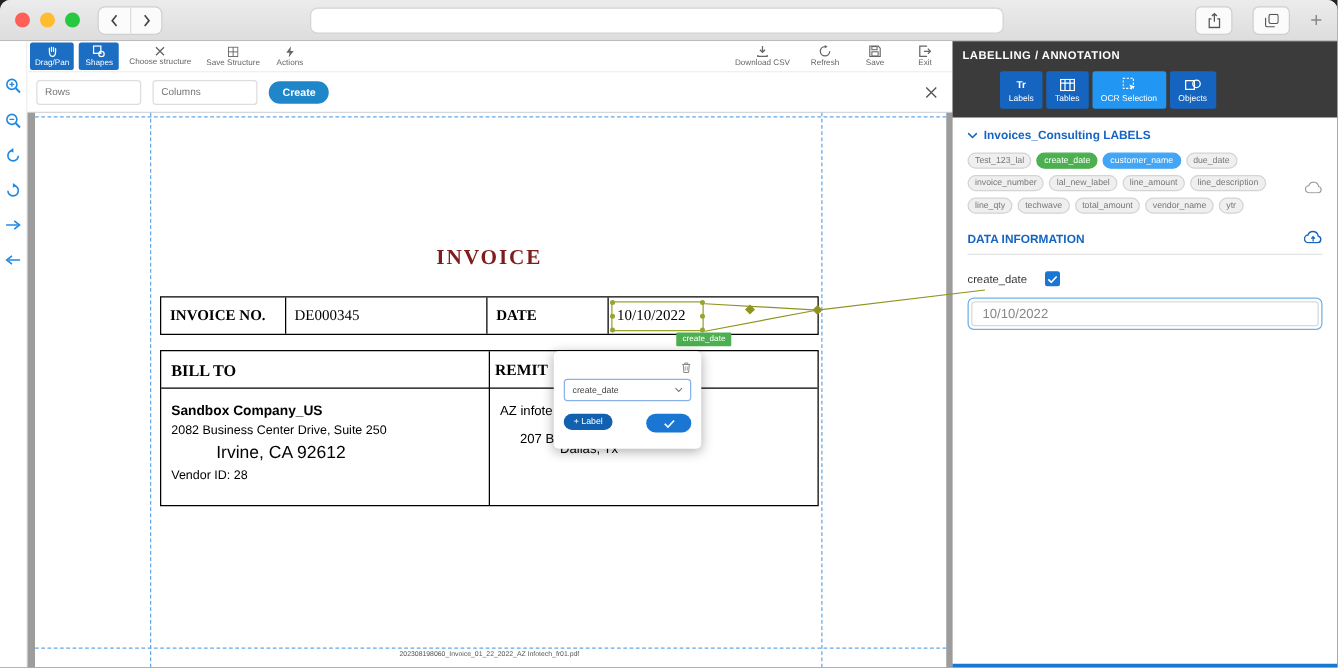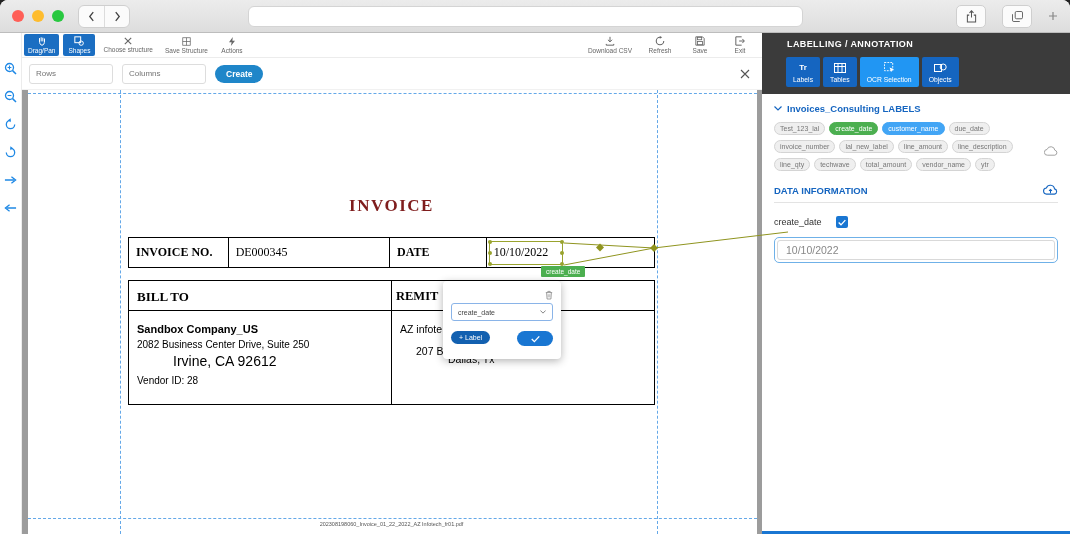--- a/index.html
+++ b/index.html
@@ -63,22 +63,22 @@
   .popup { position:absolute; left:421px; top:191px; width:118px; height:78px; background:#fff; border-radius:4px; box-shadow:0 2px 9px rgba(0,0,0,.3); z-index:60; }
   .popup .trash { position:absolute; right:8px; top:5px; }
   .popup .lsel { position:absolute; left:8px; top:22px; width:102px; height:18px; border:1px solid #8ab4e8; border-radius:3px; display:flex; align-items:center; font-size:7px; color:#444; padding:0 6px; justify-content:space-between; }
   .popup .addlbl { position:absolute; left:8px; top:50px; background:#1260b0; color:#fff; font-size:7px; padding:3px 8px; border-radius:9px; border:none; font-family:"Liberation Sans", sans-serif; }
   .popup .okbtn { position:absolute; right:8px; top:50px; width:36px; height:15px; background:#1976d2; border-radius:8px; border:none; display:flex; align-items:center; justify-content:center; }
 
   .connector { position:absolute; left:0; top:0; pointer-events:none; z-index:40; }
 
   
   .rpanel { width:308px; background:#3b3b3b; display:flex; flex-direction:column; position:relative; }
-  .rpanel-header { height:22px; display:flex; align-items:center; padding-left:25px; color:#fff; font-size:9px; font-weight:bold; letter-spacing:.4px; }
-  .rtabs { display:flex; gap:3px; padding:2px 0 7px 24px;align-items:flex-end; }
+  .rpanel-header { height:22px; display:flex; align-items:center; padding-left:8px; color:#fff; font-size:9px; font-weight:bold; letter-spacing:.4px; }
+  .rtabs { display:flex; gap:3px; padding:2px 0 7px 38px;align-items:flex-end; }
   .rtab { background:#1565c0; color:#fff; border-radius:2px; display:flex; flex-direction:column; align-items:center; justify-content:center; gap:2px; font-size:6.8px; padding:3px 7px; min-width:30px; min-height:30px; }
   .rtab.active { background:#2196f3; }
   .rtab .ticon { height:12px; display:flex; align-items:center; font-size:8px; font-weight:bold; }
   .rcontent { background:#fff; flex:1; padding:9px 12px 0 12px; position:relative; }
   .sect-head { display:flex; align-items:center; gap:5px; color:#1565c0; font-size:9.5px; font-weight:bold; margin-bottom:8px; }
   .chips { display:flex; flex-wrap:wrap; gap:5px 4px; margin-bottom:13px; position:relative; padding-right:18px; }
   .chip { background:#efefef; border:1px solid #d4d4d4; border-radius:8px; padding:2px 5px; font-size:7px; color:#777; white-space:nowrap; }
   .chip.green { background:#4caf50; border-color:#4caf50; color:#fff; }
   .chip.blue { background:#42a5f5; border-color:#42a5f5; color:#fff; }
   .cloud-anchor { position:absolute; right:0; top:20px; }

